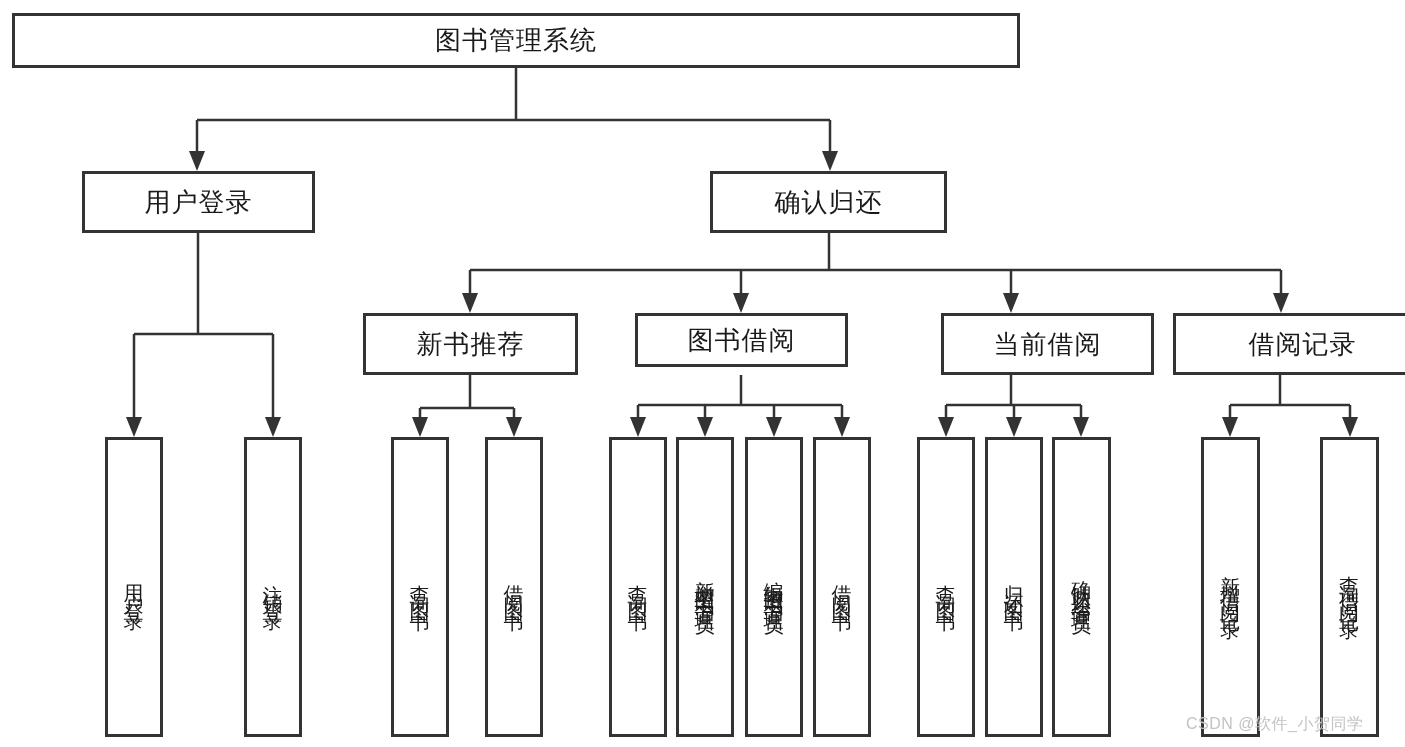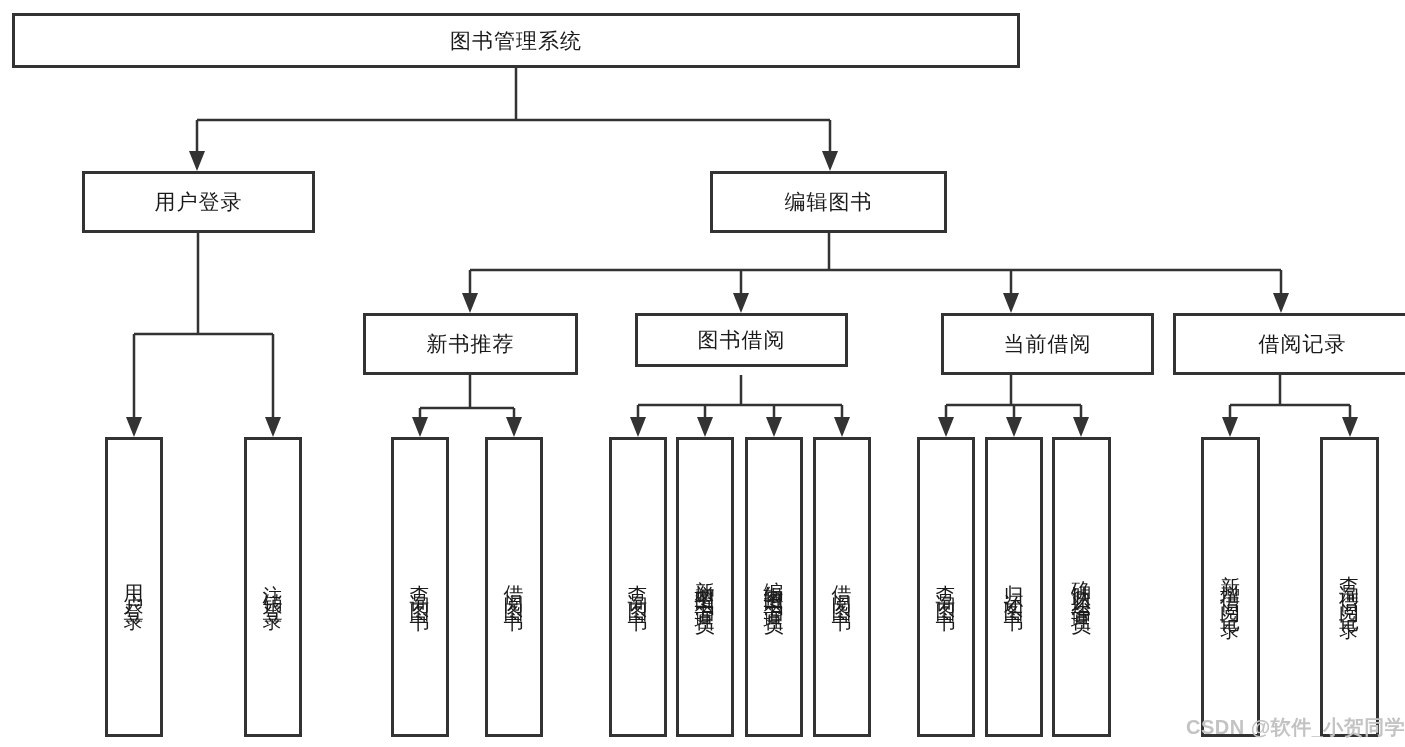--- a/index.html
+++ b/index.html
@@ -29,39 +29,38 @@
   .node {
     position: absolute;
     border: 3px solid var(--line-color);
     background: var(--bg-color);
     display: flex;
     align-items: center;
     justify-content: center;
     color: var(--text-color);
     z-index: 2;
   }
-  .node.h { font-size: 21px; letter-spacing: 1px; }
+  .node.h { font-size: 26px; letter-spacing: 1px; }
   .node.leaf { font-size: 20px; }
   .node.leaf .vtext {
     writing-mode: vertical-rl;
     text-orientation: mixed;
     letter-spacing: 9px;
     line-height: 1;
     white-space: nowrap;
   }
   .node.leaf .vtext.long { letter-spacing: 5px; }
   .watermark {
     position: absolute;
     left: 1186px; top: 714px;
-    font-size: 20px;
+    font-size: 16px;
     color: var(--watermark-color);
     letter-spacing: 0.5px;
     z-index: 5;
     white-space: nowrap;
-    font-weight: bold;
   }
 </style>
 </head>
 <body>
 
 <div class="canvas">
 
   <svg class="connectors" viewBox="0 0 1405 747" xmlns="http://www.w3.org/2000/svg" aria-hidden="true">
     <g stroke="currentColor" stroke-width="2.5" fill="none">
 
@@ -101,21 +100,21 @@
       <polygon points="1006,417 1022,417 1014,437"></polygon>
       <polygon points="1073,417 1089,417 1081,437"></polygon>
       <polygon points="1222,417 1238,417 1230,437"></polygon>
       <polygon points="1342,417 1358,417 1350,437"></polygon>
     </g>
   </svg>
 
   <div class="node h" style="left:12px; top:13px; width:1008px; height:55px;">图书管理系统</div>
 
   <div class="node h" style="left:82px; top:171px; width:233px; height:62px;">用户登录</div>
-  <div class="node h" style="left:710px; top:171px; width:237px; height:62px;">编辑图书</div>
+  <div class="node h" style="left:710px; top:171px; width:237px; height:62px;">确认归还</div>
 
   <div class="node h" style="left:363px; top:313px; width:215px; height:62px;">新书推荐</div>
   <div class="node h" style="left:635px; top:313px; width:213px; height:54px;">图书借阅</div>
   <div class="node h" style="left:905px; top:313px; width:213px; height:62px;margin-left:36px;">当前借阅</div>
   <div class="node h" style="left:1173px; top:313px; width:259px; height:62px;">借阅记录</div>
 
   <div class="node leaf" style="left:105px; top:437px; width:58px; height:300px;">
     <span class="vtext">用户登录</span>
   </div>
   <div class="node leaf" style="left:244px; top:437px; width:58px; height:300px;">

